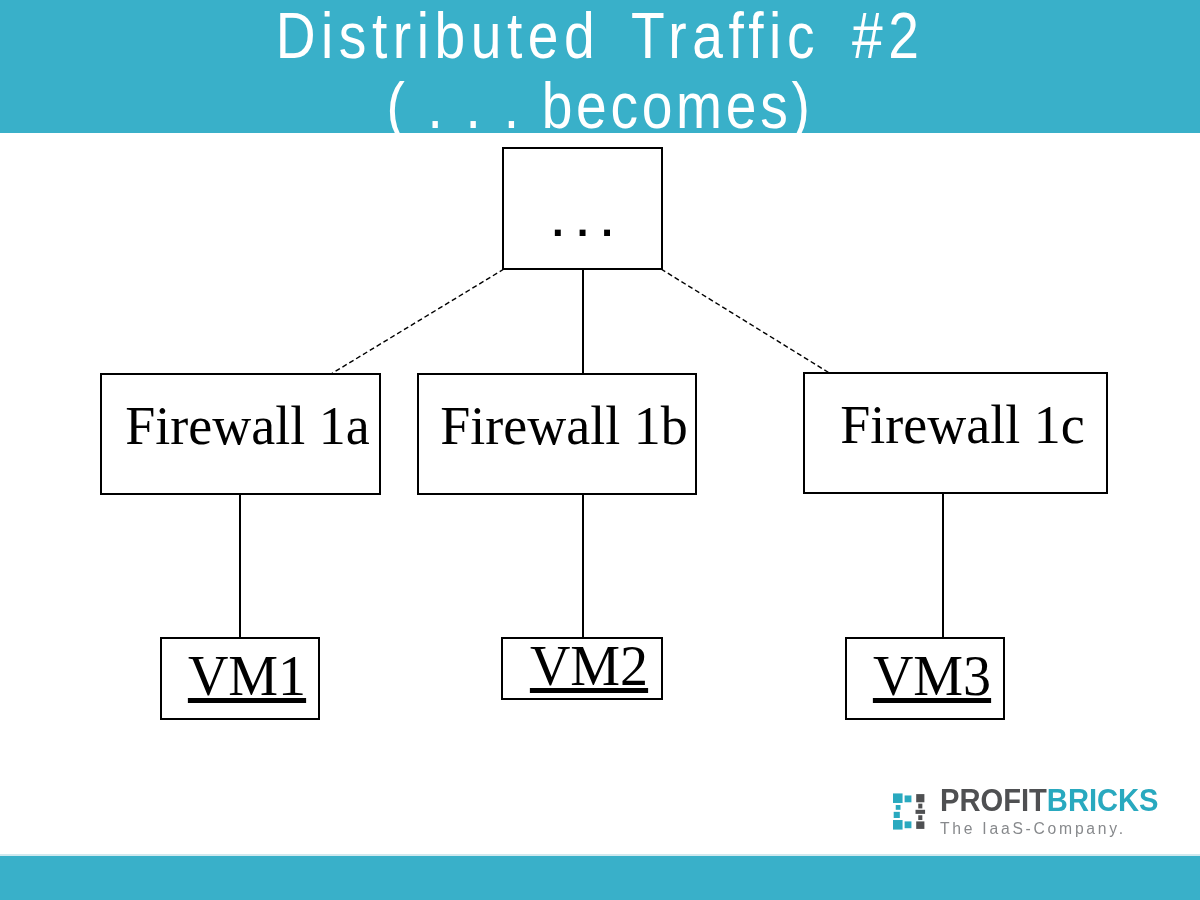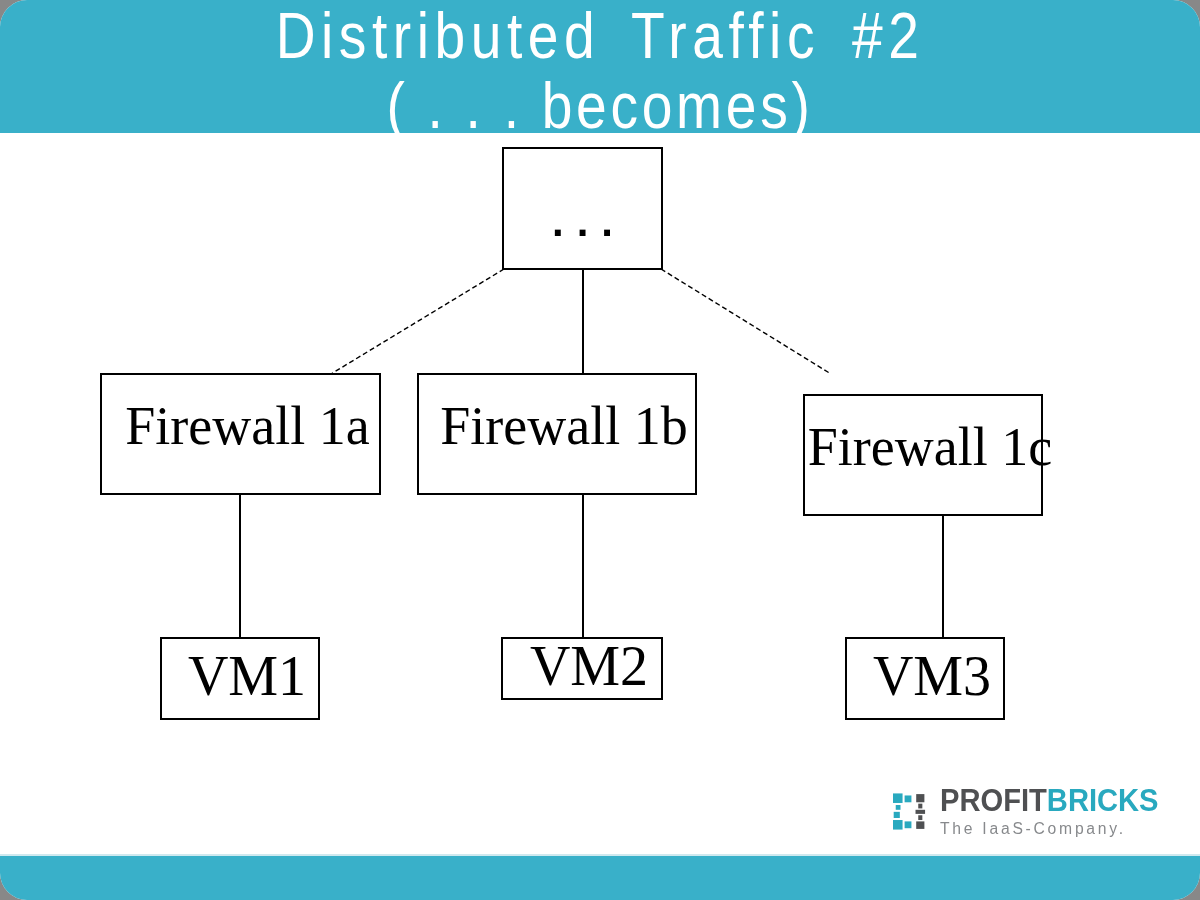--- a/index.html
+++ b/index.html
@@ -3,21 +3,20 @@
 <meta charset="utf-8">
 <style>
   html,body { margin:0; padding:0; background:#888; }
   .slide {
     position:relative;
     width:1200px; height:900px;
     background:#ffffff;
     overflow:hidden;
     font-family:"Liberation Sans", sans-serif;
     margin:0 auto;
-    border-radius:27px;
   }
 
   
   .header-bar {
     position:absolute; top:0; left:0; width:1200px; height:133px;
     background:#39b0c9;
     z-index:2;
   }
   .title-wrap {
     position:absolute; top:4px; left:0; width:100%;
@@ -49,22 +48,22 @@
     display:flex; align-items:center; justify-content:center;
     font-family:"Liberation Serif", serif; color:#000000;
     z-index:3; white-space:nowrap;padding-left:14px;
   }
   .node-root { left:502px; top:147px; width:161px; height:123px;
     font-family:"Liberation Sans", sans-serif; font-weight:bold;
     font-size:42px; letter-spacing:13px; padding:26px 0 0 13px; }
   .node-fw { width:281px; height:122px; font-size:54px; padding-bottom:16px; }
   .node-fw1a { left:100px; top:373px; }
   .node-fw1b { left:417px; top:373px; width:280px; }
-  .node-fw1c { left:803px; top:394px; width:240px; }
-  .node-vm { width:160px; height:83px; font-size:56px; padding-bottom:6px; }
+  .node-fw1c { left:803px; top:372px; width:305px; }
+  .node-vm { width:160px; height:83px; font-size:56px; padding-bottom:6px;text-decoration:underline; }
   .node-vm1 { left:160px; top:637px; }
   .node-vm2 { left:501px; top:637px; width:162px; height:63px; }
   .node-vm3 { left:845px; top:637px; }
 
   
   .logo {
     position:absolute; left:893px; top:785px; width:280px; height:58px;
     display:flex; align-items:flex-start; z-index:3;
   }
   .logo-mark { width:52px; height:53px; margin-right:12px; }

